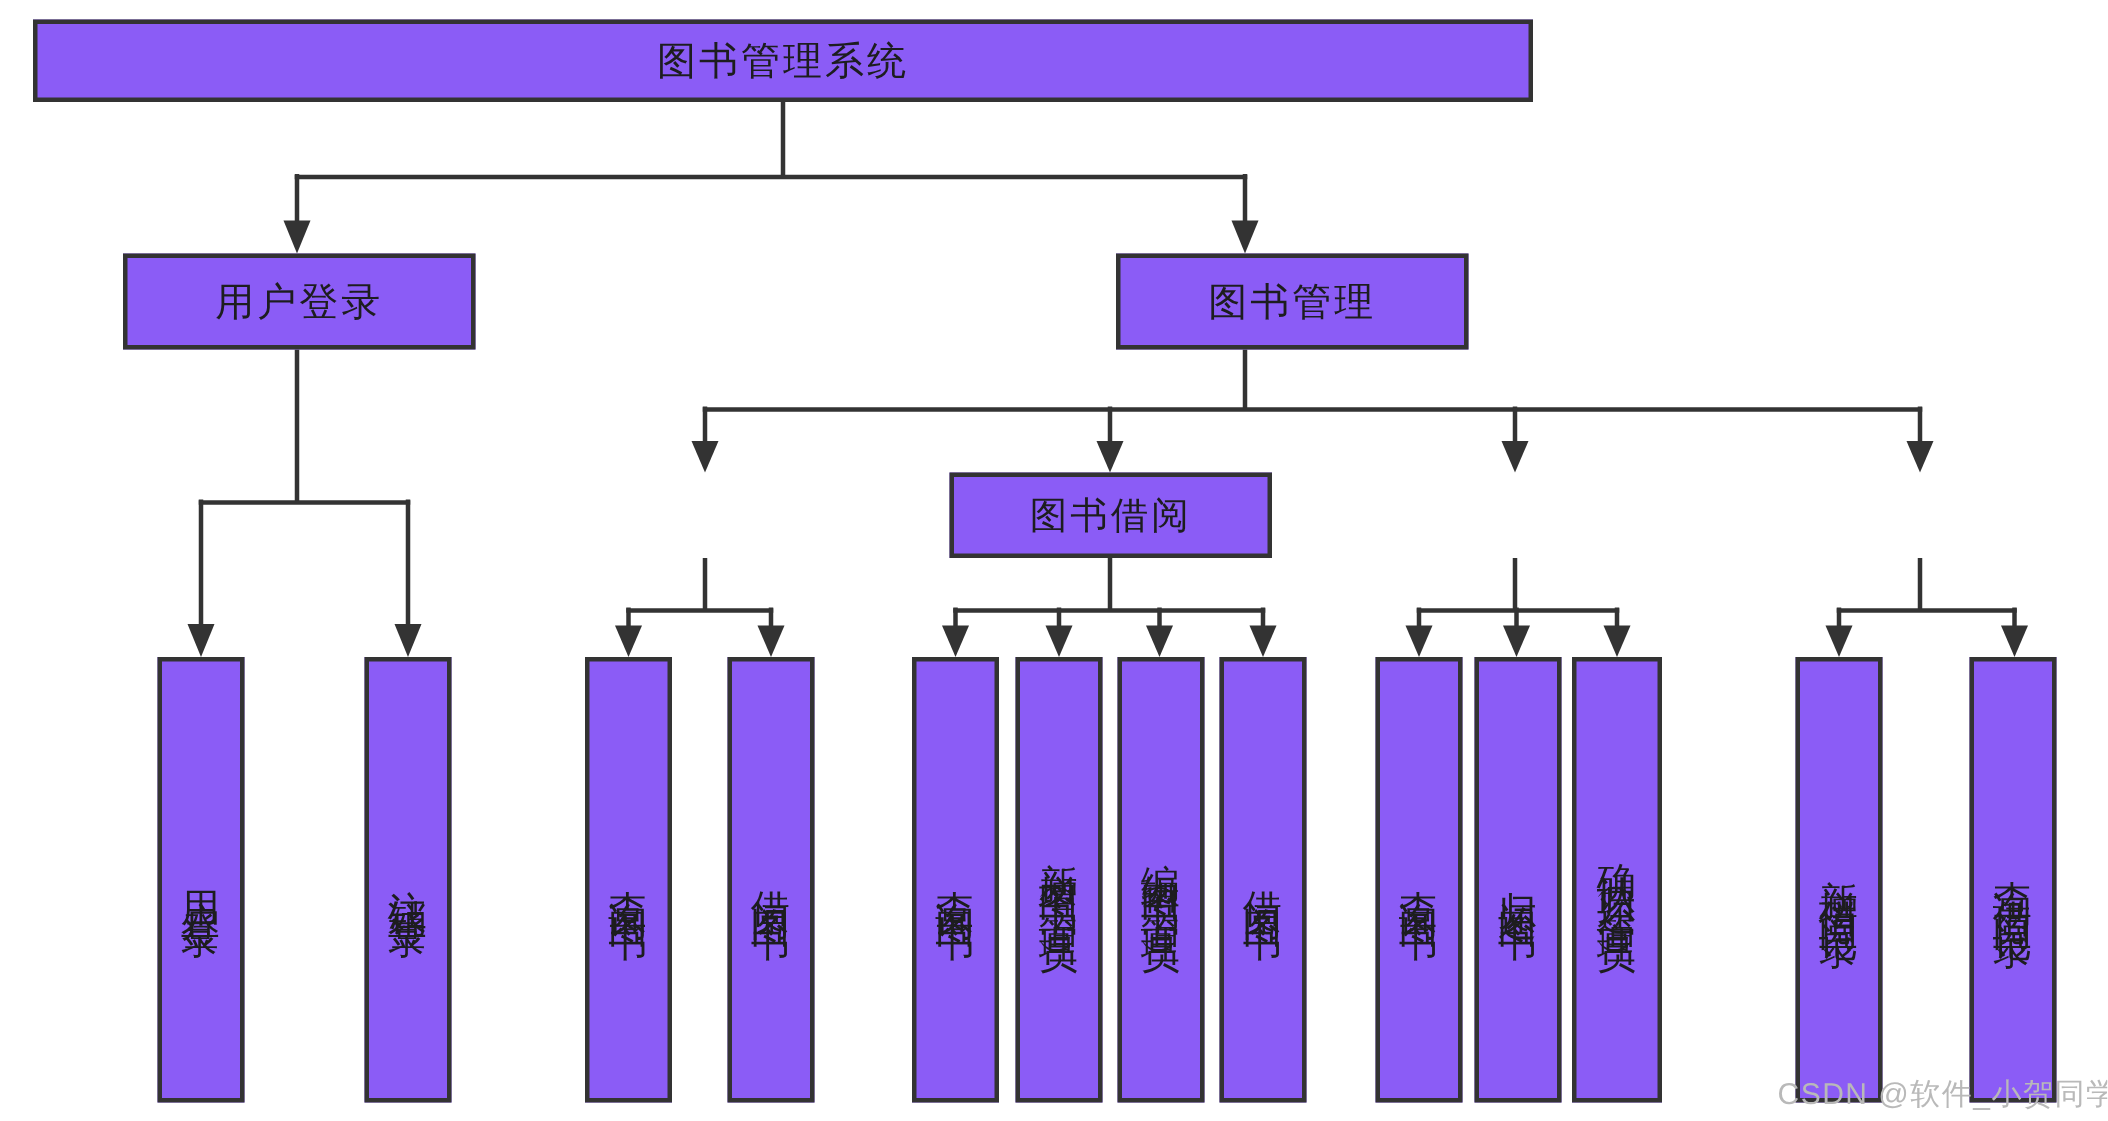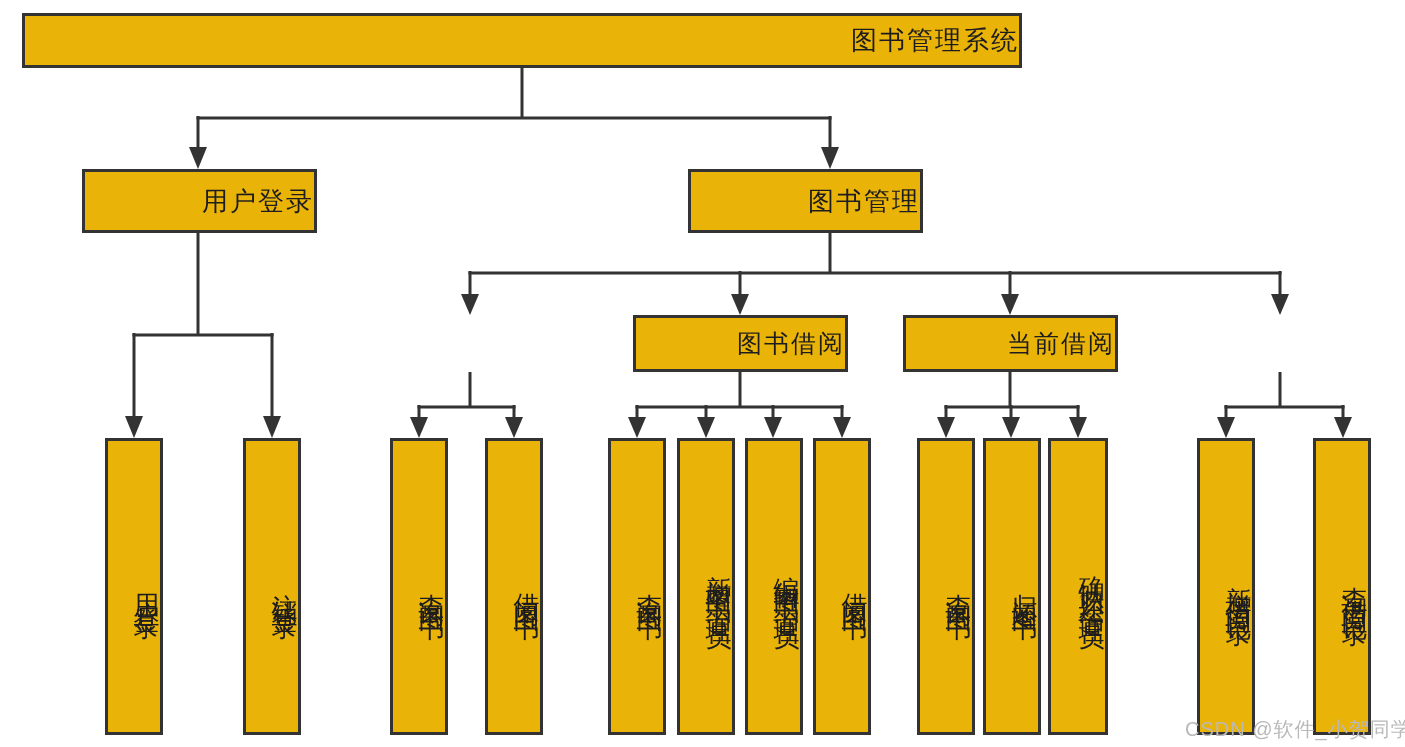--- a/index.html
+++ b/index.html
@@ -19,24 +19,24 @@
     position: absolute;
     left: 0;
     top: 0;
     width: 1405px;
     height: 747px;
   }
   .node {
     position: absolute;
     box-sizing: border-box;
     border: 3px solid #333333;
-    background: #eab308;
+    background: #8b5cf6;
     display: flex;
     align-items: center;
-    justify-content: flex-end;
+    justify-content: center;
     color: #1d1d1f;
     font-size: 26px;
     letter-spacing: 2px;
     white-space: nowrap;
   }
   .node.root   { left: 22px;  top: 13px;  width: 1000px; height: 55px; }
   .node.lvl2   { top: 169px;  width: 235px; height: 64px; }
   .node.lvl3   { top: 315px;  width: 215px; height: 57px; font-size: 25px; }
   .node.leaf {
     top: 438px;
@@ -137,30 +137,27 @@
     </g>
   </svg>
 
   <div class="node root">
     <span>图书管理系统</span>
   </div>
 
   <div class="node lvl2" style="left:82px;">
     <span>用户登录</span>
   </div>
-  <div class="node lvl2" style="left:688px;">
+  <div class="node lvl2" style="left:744px;">
     <span>图书管理</span>
   </div>
 
   <div class="node lvl3" style="left:633px;">
     <span>图书借阅</span>
   </div>
-  <div class="node lvl3" style="left:903px;">
-    <span>当前借阅</span>
-  </div>
 
   <div class="node leaf" style="left:105px;">
     <span class="vtext">用户登录</span>
   </div>
   <div class="node leaf" style="left:243px;">
     <span class="vtext">注销登录</span>
   </div>
 
   <div class="node leaf" style="left:390px;">
     <span class="vtext">查询图书</span>

